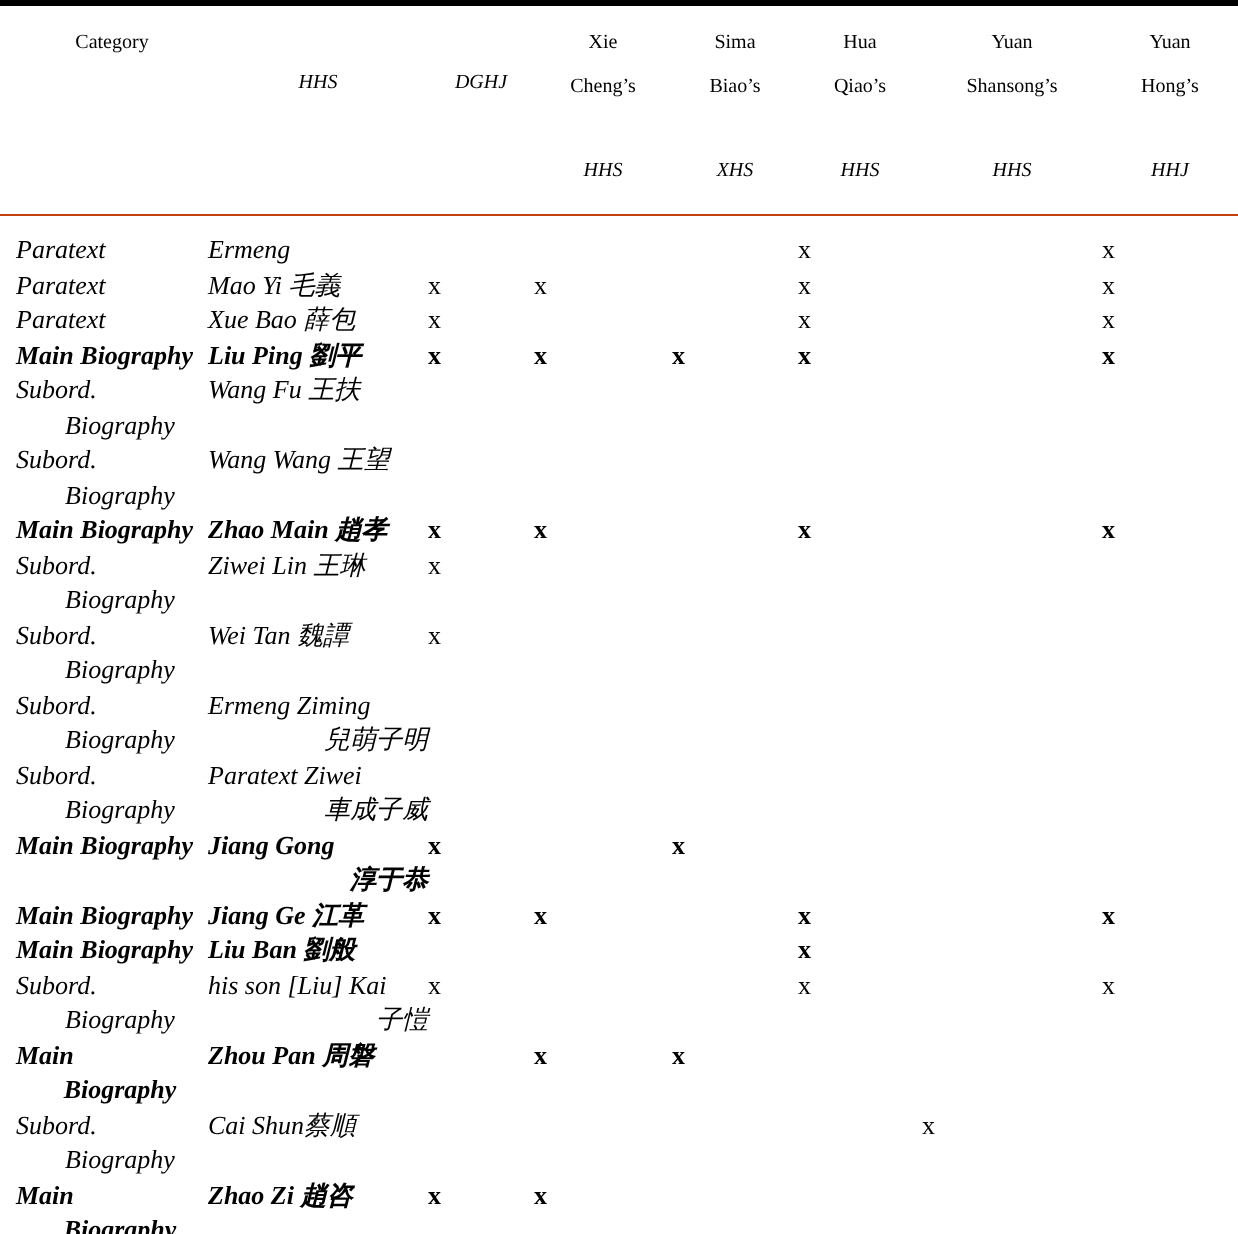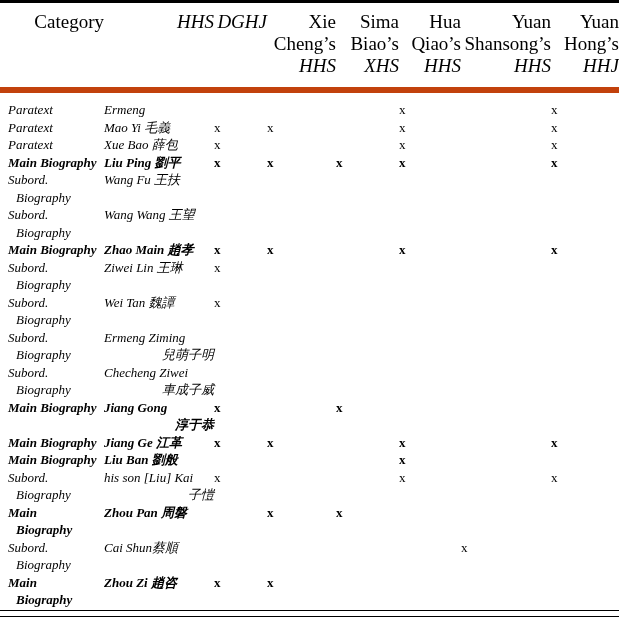--- a/index.html
+++ b/index.html
@@ -26,43 +26,43 @@
   col.c-cat   { width: 104px; }
   col.c-name  { width: 110px; }
   col.c-dghj  { width: 53px; }
   col.c-xie   { width: 69px; }
   col.c-sima  { width: 63px; }
   col.c-hua   { width: 62px; }
   col.c-yuans { width: 90px; }
   col.c-yuanh { width: 68px; }
 
   th {
-    text-align: right;
+    text-align: center;
     vertical-align: top;
     font-weight: normal;
-    font-size: 19px;
+    font-size: 10px;
     line-height: 22px;
     padding-top: 8px;
     padding-bottom: 10px;
-    border-bottom: 6px solid #c2410c;
+    border-bottom: 1px solid #c2410c;
   }
   th:first-child, td:first-child { padding-left: 8px; }
   .hline { white-space: nowrap; }
-  .italic { font-style: italic; }
+  .italic { font-style: italic; margin-top: 20px; }
 
   td {
     text-align: left;
     vertical-align: top;
     font-size: 13px;
     line-height: 17.5px;
   }
   tbody tr:first-child td { padding-top: 8px; }
   tr.bold-row td { font-weight: bold; }
   .cell-line { white-space: nowrap; font-style: italic; }
-  .cat-indent  { padding-left: 8px; }
+  .cat-indent  { padding-left: 8px; text-align: center; }
   .name-indent { padding-left: 14px; text-align: right; }
 
   .rule-thin  { width: 619px; border-top: 1px solid #000000; margin-top: 1px; }
   .rule-thick { width: 619px; border-top: 4px solid #000000; margin-top: 5px; }
 </style>
 </head>
 <body>
 
 <div class="sheet">
   <table>
@@ -260,21 +260,21 @@
           <td></td>
           <td></td>
           <td></td>
         </tr>
         <tr>
           <td>
             <div class="cell-line">Subord.</div>
             <div class="cell-line cat-indent">Biography</div>
           </td>
           <td>
-            <div class="cell-line">Checheng Ziwei</div>
+            <div class="cell-line">Paratext Ziwei</div>
             <div class="cell-line name-indent">車成子威</div>
           </td>
           <td></td>
           <td></td>
           <td></td>
           <td></td>
           <td></td>
           <td></td>
         </tr>
         <tr class="bold-row">
@@ -365,21 +365,21 @@
           <td></td>
           <td>x</td>
           <td></td>
         </tr>
         <tr class="bold-row">
           <td>
             <div class="cell-line">Main</div>
             <div class="cell-line cat-indent">Biography</div>
           </td>
           <td>
-            <div class="cell-line">Zhou Zi 趙咨</div>
+            <div class="cell-line">Zhao Zi 趙咨</div>
           </td>
           <td>x</td>
           <td>x</td>
           <td></td>
           <td></td>
           <td></td>
           <td></td>
         </tr>
       </tbody>
   </table>

